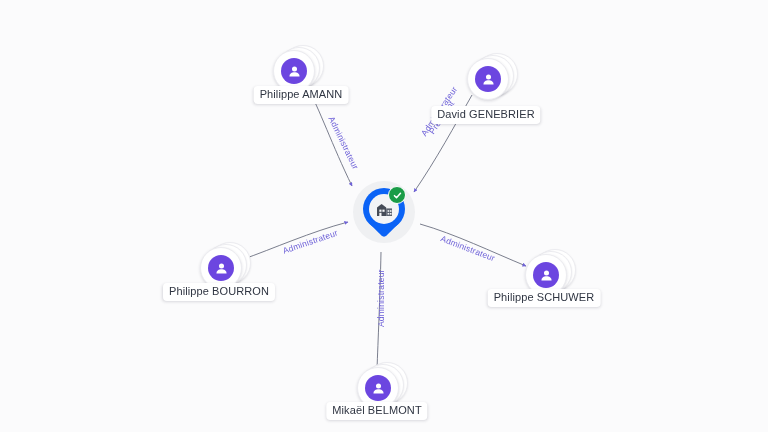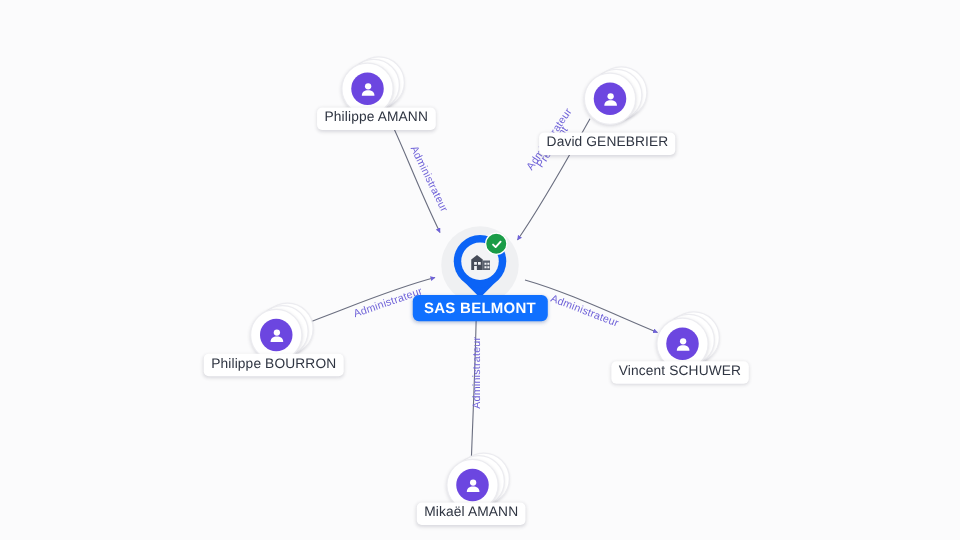--- a/index.html
+++ b/index.html
@@ -227,36 +227,36 @@
           <div class="stack-card c1">
             <div class="avatar-circle" style="background:#6c46e0">
               <svg width="15" height="15" viewBox="0 0 16 16" xmlns="http://www.w3.org/2000/svg">
                 <circle cx="8" cy="5.4" r="2.7" fill="#ffffff"></circle>
                 <path d="M2.6 13.4 C2.6 10.2 5.0 8.8 8 8.8 C11 8.8 13.4 10.2 13.4 13.4 Z" fill="#ffffff"></path>
               </svg>
             </div>
           </div>
         </div>
       </div>
-      <div class="person-label" style="left: 544px; top: 289px;">Vincent SCHUWER</div>
+      <div class="person-label" style="left: 544px; top: 289px;">Philippe SCHUWER</div>
       <div class="person-node" style="left: 377px; top: 387px;">
         <div class="stack">
           <div class="stack-card c3"></div>
           <div class="stack-card c2"></div>
           <div class="stack-card c1">
             <div class="avatar-circle" style="background:#6c46e0">
               <svg width="15" height="15" viewBox="0 0 16 16" xmlns="http://www.w3.org/2000/svg">
                 <circle cx="8" cy="5.4" r="2.7" fill="#ffffff"></circle>
                 <path d="M2.6 13.4 C2.6 10.2 5.0 8.8 8 8.8 C11 8.8 13.4 10.2 13.4 13.4 Z" fill="#ffffff"></path>
               </svg>
             </div>
           </div>
         </div>
       </div>
-      <div class="person-label" style="left: 377px; top: 402px;">Mikaël AMANN</div>
+      <div class="person-label" style="left: 377px; top: 402px;">Mikaël BELMONT</div>
     </div>
 
   <div id="company-node" style="left: 384px; top: 212px;">
     <div class="company-halo"></div>
     <div class="pin">
       <div class="pin-tip"></div>
       <div class="pin-body"></div>
       <div class="pin-inner">
         <svg width="17" height="15" viewBox="0 0 17 15" xmlns="http://www.w3.org/2000/svg">
           <path d="M1 14 L1 5.6 L5.6 2 L10.2 5.6 L10.2 14 Z" fill="#454b57"></path>
@@ -271,15 +271,14 @@
         </svg>
       </div>
       <div class="verified-badge">
         <svg width="9" height="9" viewBox="0 0 10 10" xmlns="http://www.w3.org/2000/svg">
           <path d="M1.6 5.2 L3.9 7.4 L8.3 2.6" stroke="#ffffff" stroke-width="1.7" fill="none" stroke-linecap="round" stroke-linejoin="round"></path>
         </svg>
       </div>
     </div>
   </div>
 
-  <div id="company-label" style="left: 384px; top: 236px; background: rgb(16, 112, 255); color: rgb(255, 255, 255);">SAS BELMONT</div>
 
 </div>
 
 </body></html>

